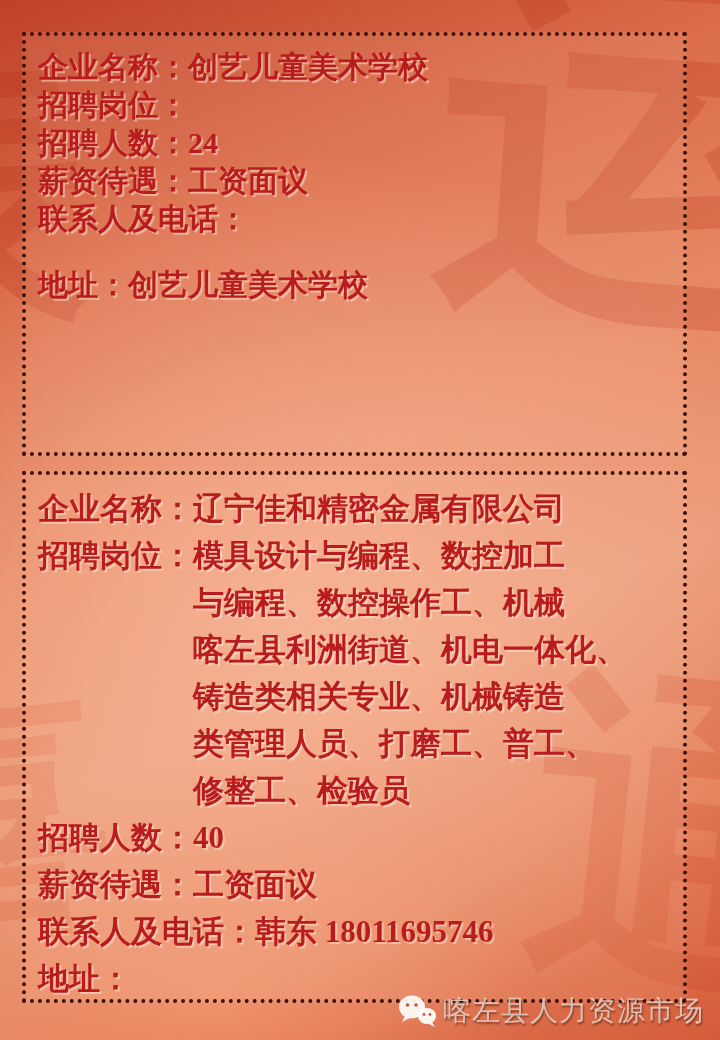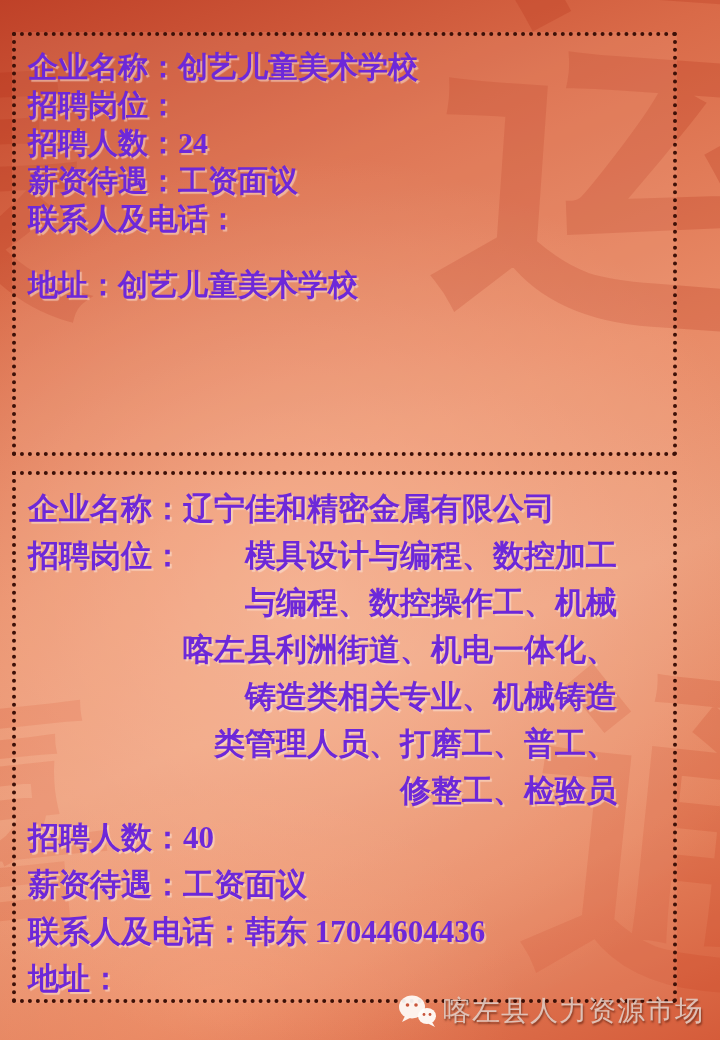--- a/index.html
+++ b/index.html
@@ -29,28 +29,27 @@
     z-index: 0;
   }
   .bg-glyph.g1 { font-size: 400px; right: -120px; top: -60px; transform: rotate(4deg); }
   .bg-glyph.g2 { font-size: 300px; left: -210px; top: 40px; transform: rotate(-3deg); }
   .bg-glyph.g3 { font-size: 330px; right: -140px; bottom: 30px; transform: rotate(6deg); color: rgba(200,60,30,0.20); }
   .bg-glyph.g4 { font-size: 260px; left: -150px; bottom: 90px; transform: rotate(-6deg); color: rgba(210,70,40,0.18); }
 
   
   .job-card {
     position: absolute;
-    left: 12px;
+    left: 22px;
     width: 665px;
     border: 4px dotted #3d1007;
     box-sizing: border-box;
     background: rgba(252, 195, 168, 0.14);
     z-index: 2;
-    color: #6d28d9;
-    text-align: right;
+    color: #b91c1c;
   }
   .job-card.card1 {
     top: 32px;
     height: 424px;
     padding: 12px 10px 0 12px;
     font-size: 30px;
     line-height: 38px;
   }
   .job-card.card2 {
     top: 471px;
@@ -146,21 +145,21 @@
   <div class="field-row">
     <span class="label">招聘人数：</span>
     <span class="value">40</span>
   </div>
   <div class="field-row">
     <span class="label">薪资待遇：</span>
     <span class="value">工资面议</span>
   </div>
   <div class="field-row">
     <span class="label">联系人及电话：</span>
-    <span class="value">韩东  17044604436</span>
+    <span class="value">韩东  18011695746</span>
   </div>
   <div class="field-row">
     <span class="label">地址：</span>
   </div>
 </div>
 
 <div class="footer-mark">
   <svg class="wechat-icon" viewBox="0 0 40 34" xmlns="http://www.w3.org/2000/svg">
 
     <ellipse cx="15" cy="13" rx="13" ry="11.5" fill="rgba(255,253,250,0.92)"></ellipse>

